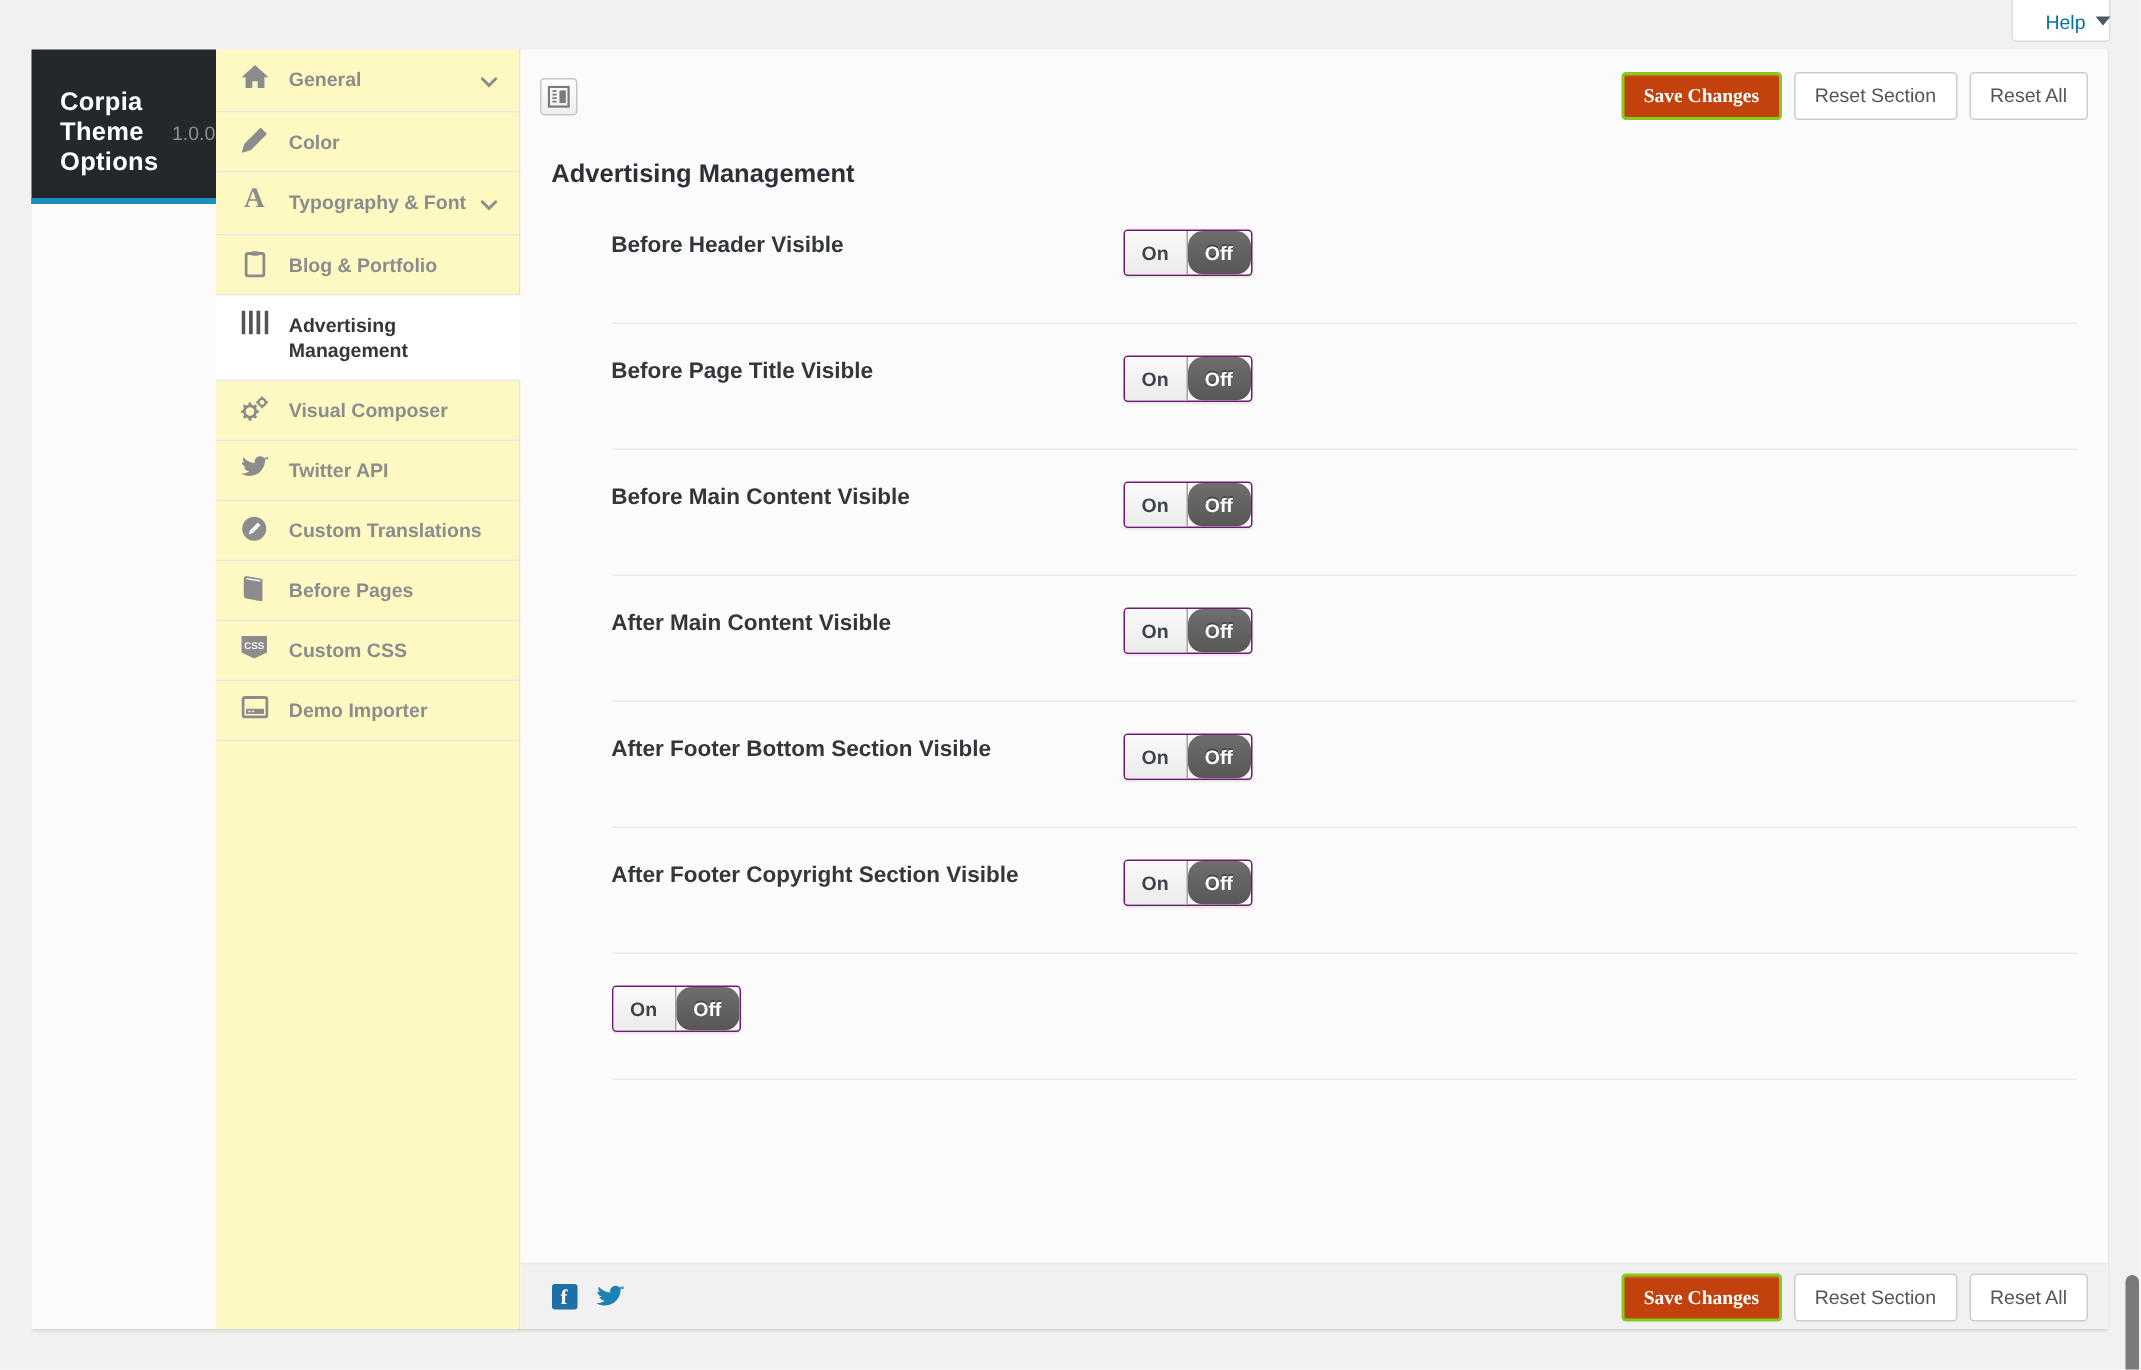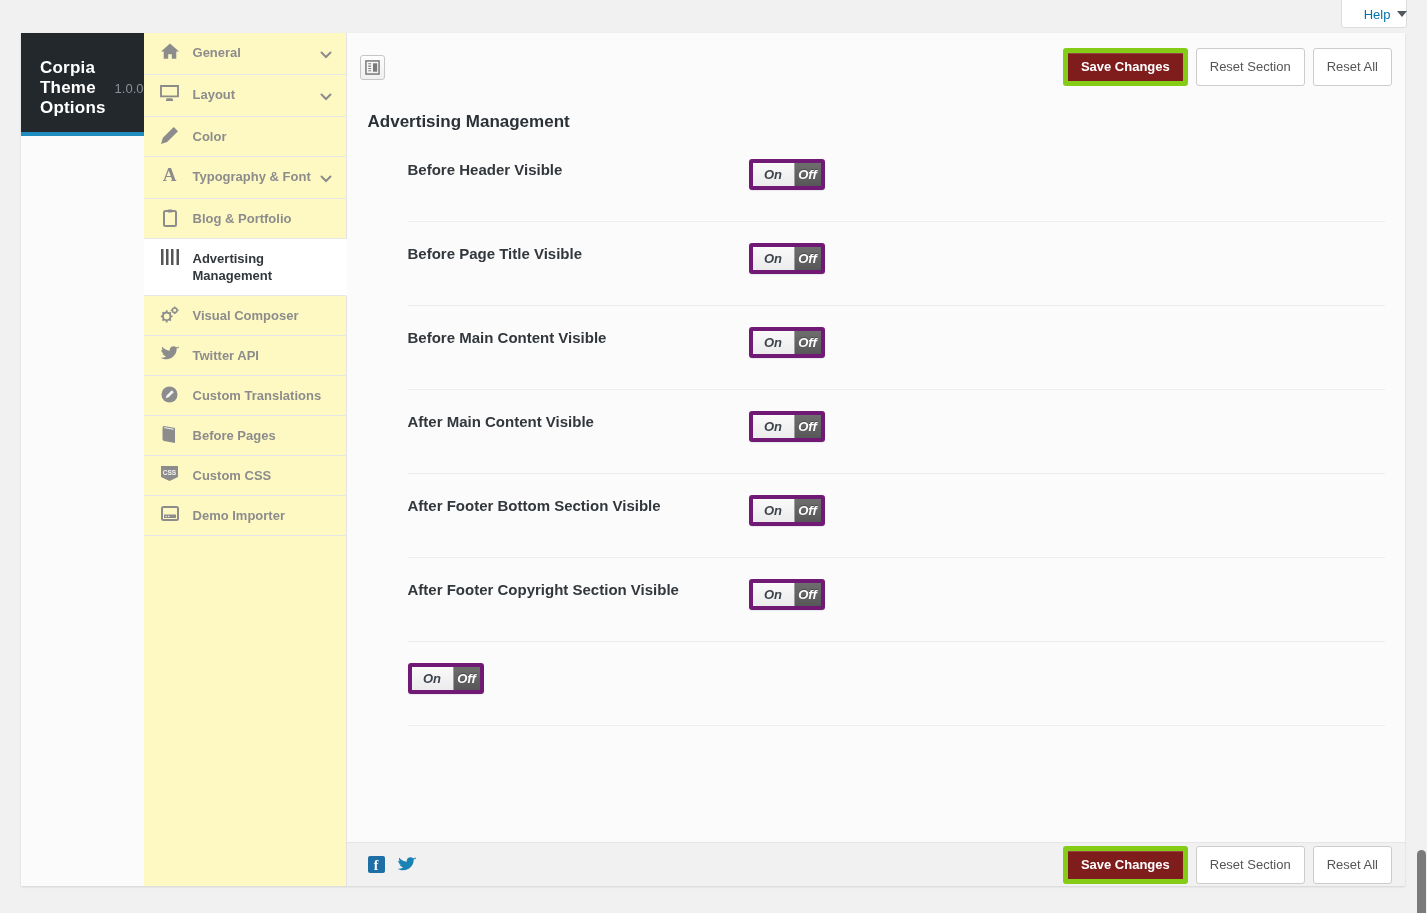--- a/index.html
+++ b/index.html
@@ -96,24 +96,25 @@
   .btn-group { margin-left:auto; display:flex; gap:8px; }
   .btn {
     font-family:"Liberation Sans", sans-serif;
     font-size:13px; font-weight:bold;
     padding:6px 13px 7px 13px;
     border-radius:3px;
     cursor:pointer;
     line-height:15px;
   }
   .btn-primary {
-    background:#7f1d1d;
-    border:5px solid #84cc16;
+    background:#c2410c;
+    border:2px solid #84cc16;
     color:#fff;
     box-shadow:inset 0 1px 0 rgba(255,255,255,.18);
+    font-family:Liberation Serif, serif;
   }
   .btn-secondary {
     background:#fff;
     border:1px solid #ccc;
     color:#555;
     font-weight:normal;
   }
 
   .content-heading {
     font-size:17px; font-weight:bold; color:#2b3137;
@@ -129,44 +130,44 @@
     margin-left:40px;
   }
   .setting-row:last-child { border-bottom:1px solid #ececec; }
   .setting-label {
     flex:0 0 341px;
     font-size:15px; font-weight:bold; color:#32373c;
     padding-top:2px;
   }
   .toggle {
     display:inline-flex;
-    border:4px solid #701a75;
+    border:1px solid #701a75;
     border-radius:3px;
     overflow:hidden;
     height:31px;
     box-shadow:0 1px 1px rgba(0,0,0,.08);
-    font-style:italic;
   }
   .toggle .t-on {
     width:42px;
     background:linear-gradient(#fafafa,#ebebeb);
     color:#3c434a;
     display:flex; align-items:center; justify-content:center;
     font-weight:bold; font-size:13px;
     border-right:1px solid #9f9f9f;
     cursor:pointer;
   }
   .toggle .t-off {
-    width:26px;
+    width:42px;
     background:linear-gradient(#6e6e6e,#575757);
     color:#fff;
     display:flex; align-items:center; justify-content:center;
     font-weight:bold; font-size:13px;
     cursor:pointer;
     text-shadow:0 -1px 0 rgba(0,0,0,.3);
+    border-radius:10px;
   }
 
   .content-footer {
     flex:0 0 44px;
     background:#f1f1f1;
     border-top:1px solid #e6e6e6;
     display:flex; align-items:center;
     padding:0 13px 0 21px;
     margin-top:auto;
   }
@@ -217,33 +218,20 @@
             </svg>
         </span>
         <span class="s-label">General</span>
         <span class="s-chev">
           <svg width="12" height="8" viewBox="0 0 12 8">
               <path d="M1.5 1.5 L6 6 L10.5 1.5" fill="none" stroke="#8c8c8c" stroke-width="2" stroke-linecap="round"></path>
             </svg>
         </span>
       </div>
 
-      <div class="side-item">
-        <span class="s-icon">
-          <svg width="19" height="17" viewBox="0 0 20 18">
-              <path class="fillable" fill="#8c8c8c" d="M0 0 h20 v13 H0 Z M2 2 v9 h16 V2 Z M7 14 h6 l1 3 H6 Z" fill-rule="evenodd"></path>
-            </svg>
-        </span>
-        <span class="s-label">Layout</span>
-        <span class="s-chev">
-          <svg width="12" height="8" viewBox="0 0 12 8">
-              <path d="M1.5 1.5 L6 6 L10.5 1.5" fill="none" stroke="#8c8c8c" stroke-width="2" stroke-linecap="round"></path>
-            </svg>
-        </span>
-      </div>
 
       <div class="side-item">
         <span class="s-icon">
           <svg width="17" height="17" viewBox="0 0 18 18">
               <path class="fillable" fill="#8c8c8c" d="M13.5 0 L18 4.5 L6.5 16 L0 18 L2 11.5 Z"></path>
             </svg>
         </span>
         <span class="s-label">Color</span>
       </div>
 

